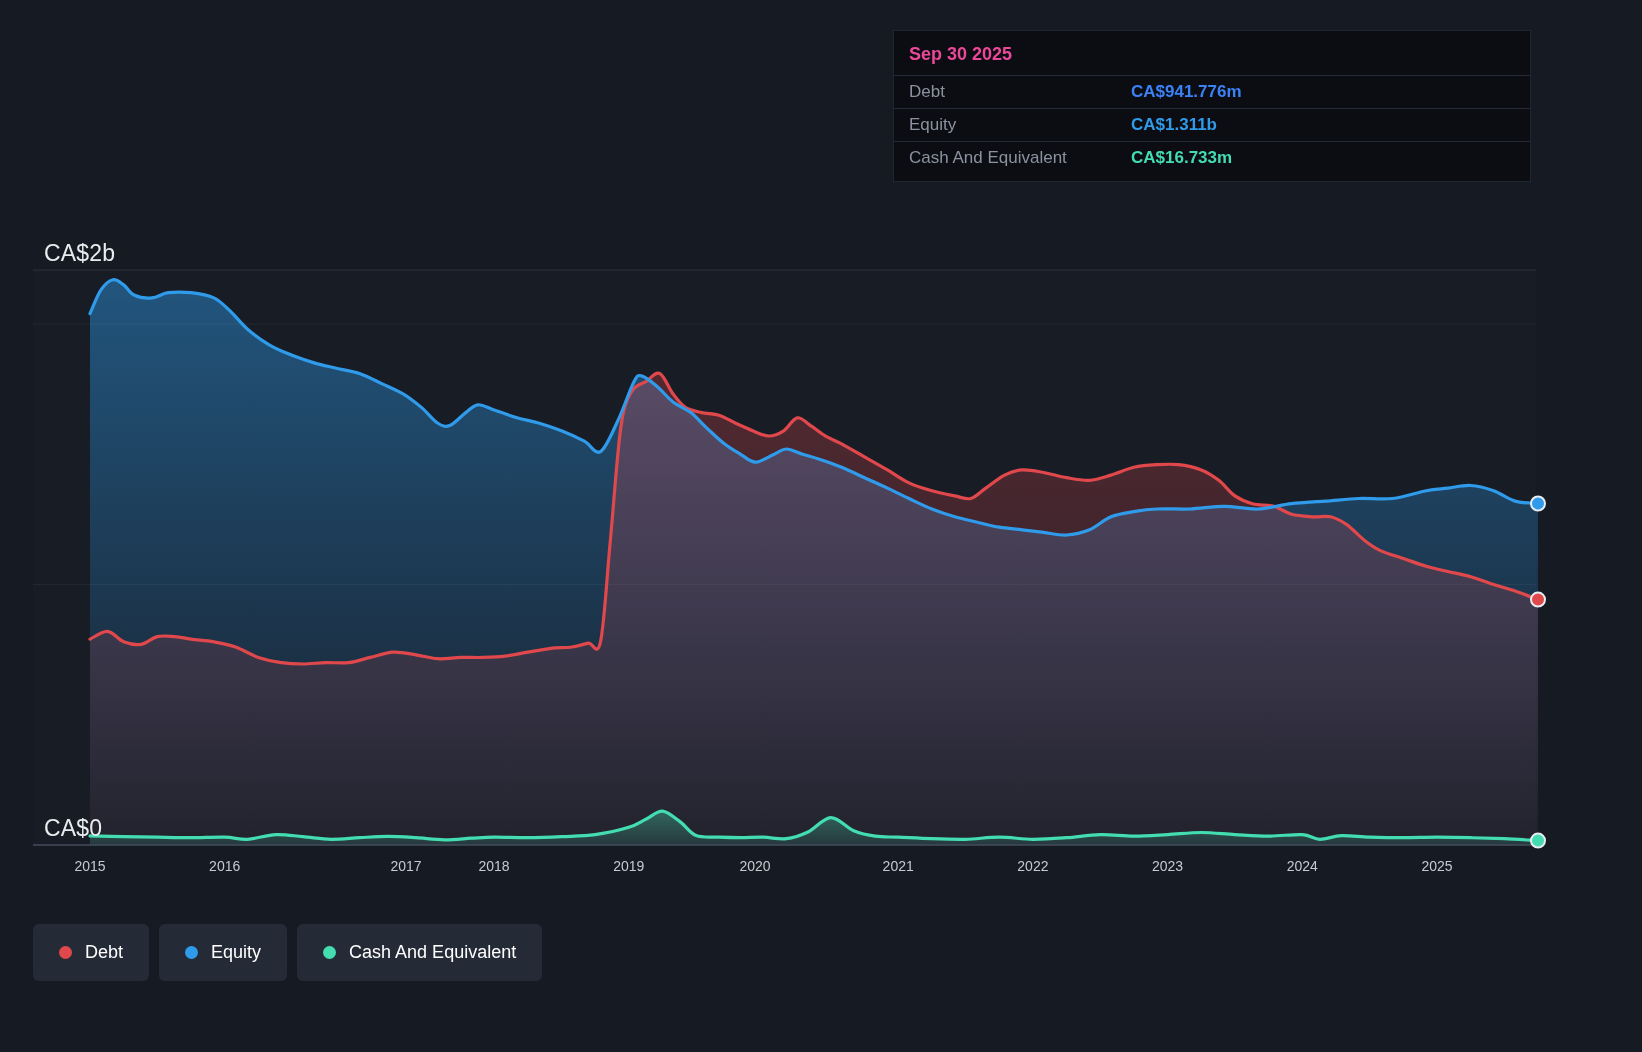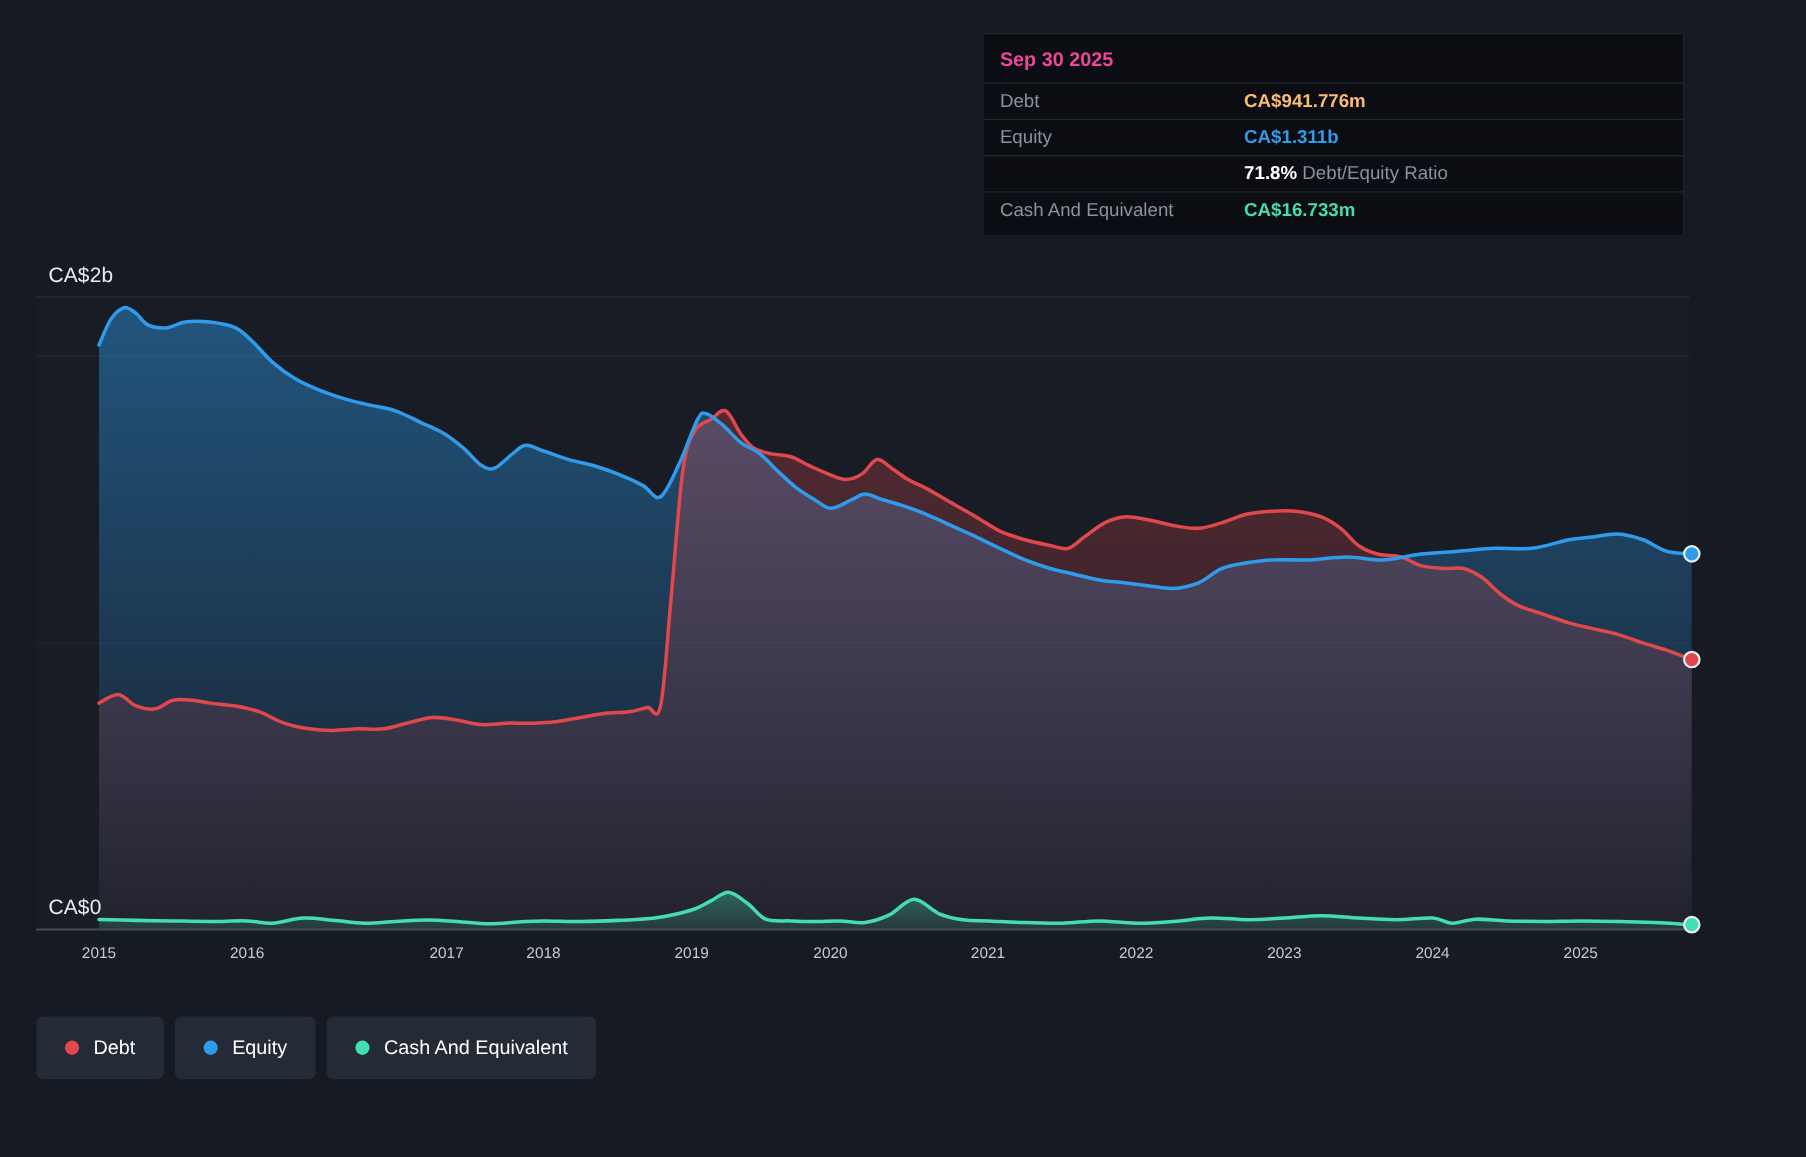--- a/index.html
+++ b/index.html
@@ -6,21 +6,21 @@
   body{
     width:1642px;height:1052px;overflow:hidden;
     background:#151a23;
     font-family:"Liberation Sans","DejaVu Sans",sans-serif;
     -webkit-font-smoothing:antialiased;
   }
   .stage{position:relative;width:1642px;height:1052px;}
   #chart-svg{position:absolute;left:0;top:0;}
 
   
-  .y-label{position:absolute;left:44px;color:#e9ebee;font-size:19px;letter-spacing:.2px;}
+  .y-label{position:absolute;left:44px;color:#e9ebee;font-size:23px;letter-spacing:.2px;}
   .y-label.top{top:240px;}
   .y-label.bottom{top:815px;}
   .x-tick{position:absolute;top:858px;transform:translateX(-50%);color:#c6cad1;font-size:14px;}
 
   
   .tooltip{
     position:absolute;left:893px;top:30px;width:638px;box-sizing:border-box;
     background:#0b0d12;border:1px solid #20262f;font-size:17px;
   }
   .tt-title{padding:13px 15px 10px;color:#ec4899;font-weight:bold;font-size:18px;border-bottom:1px solid #242a35;}
@@ -88,29 +88,25 @@
       <span class="x-tick" style="left: 1032.9px;">2022</span>
       <span class="x-tick" style="left: 1167.6px;">2023</span>
       <span class="x-tick" style="left: 1302.3px;">2024</span>
       <span class="x-tick" style="left: 1437px;">2025</span>
     </div>
 
   <div class="tooltip" style="background: rgb(11, 13, 18);">
     <div class="tt-title">Sep 30 2025</div>
     <div class="tt-row">
       <span class="tt-label">Debt</span>
-      <span class="tt-value" style="color: #fdba74;">CA$941.776m</span>
+      <span class="tt-value" style="color: #3b82f6;">CA$941.776m</span>
     </div>
     <div class="tt-row">
       <span class="tt-label">Equity</span>
       <span class="tt-value" style="color: rgb(47, 155, 234);">CA$1.311b</span>
-    </div>
-    <div class="tt-row">
-      <span class="tt-label"></span>
-      <span class="tt-value"><span class="tt-ratio-num">71.8%</span>&nbsp;<span class="tt-ratio-text">Debt/Equity Ratio</span></span>
     </div>
     <div class="tt-row last">
       <span class="tt-label">Cash And Equivalent</span>
       <span class="tt-value" style="color: rgb(67, 221, 177);">CA$16.733m</span>
     </div>
   </div>
 
   <div class="legend">
     <div class="chip" style="background: rgb(36, 43, 55);">
       <span class="dot" style="background: rgb(224, 72, 76);"></span>

